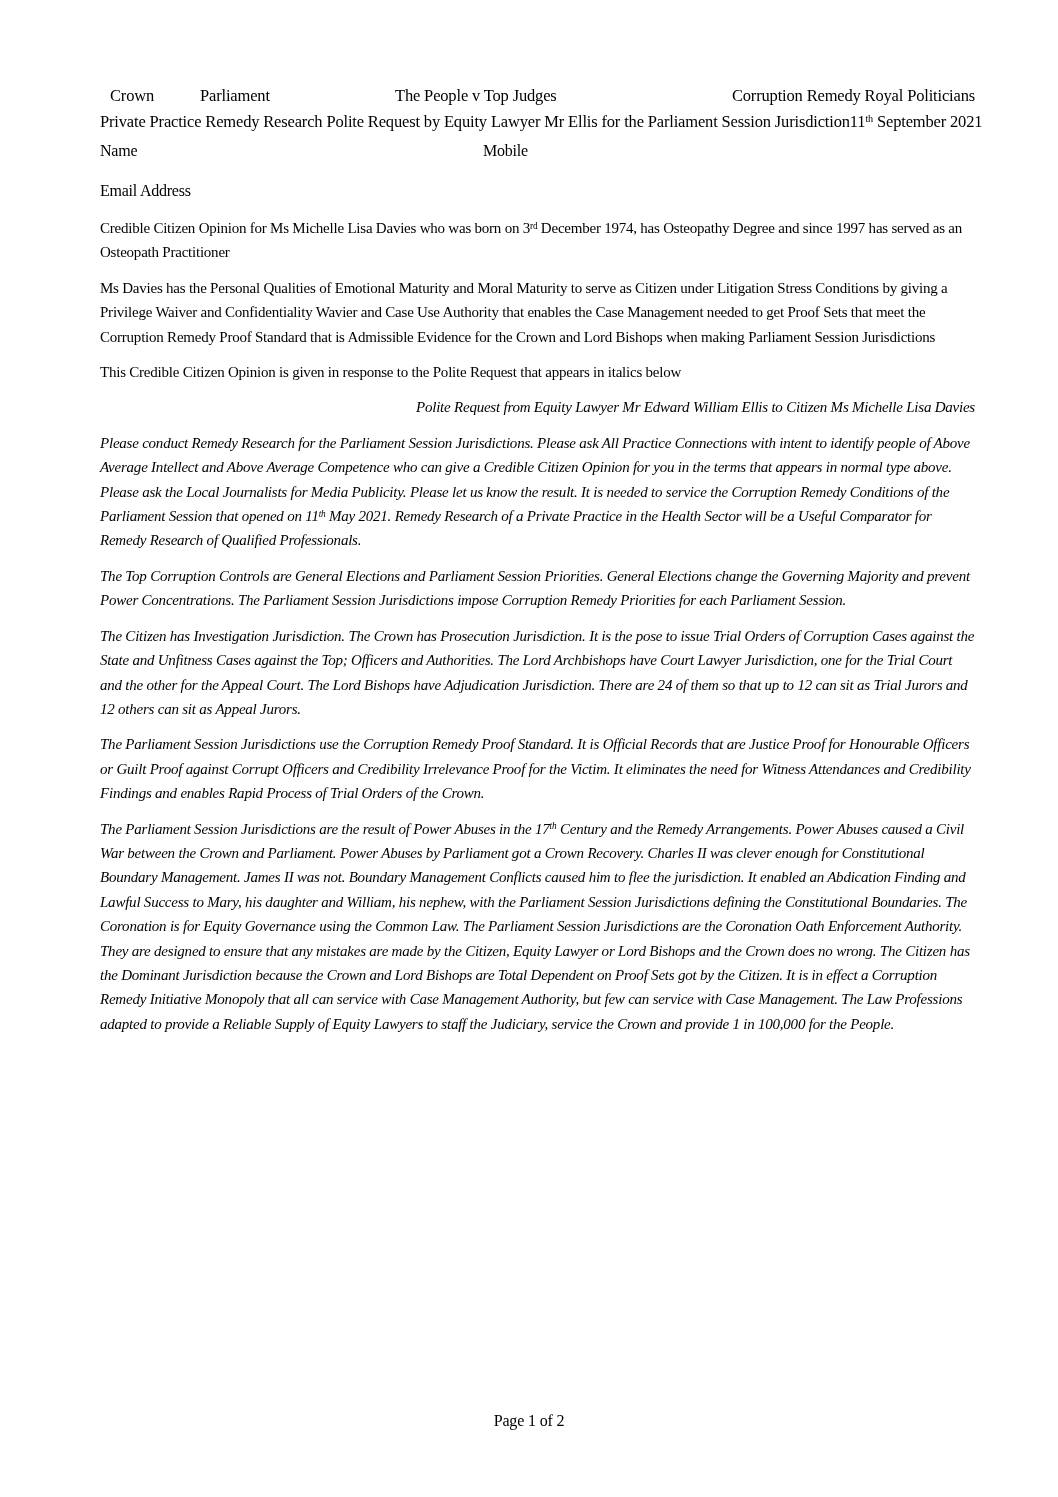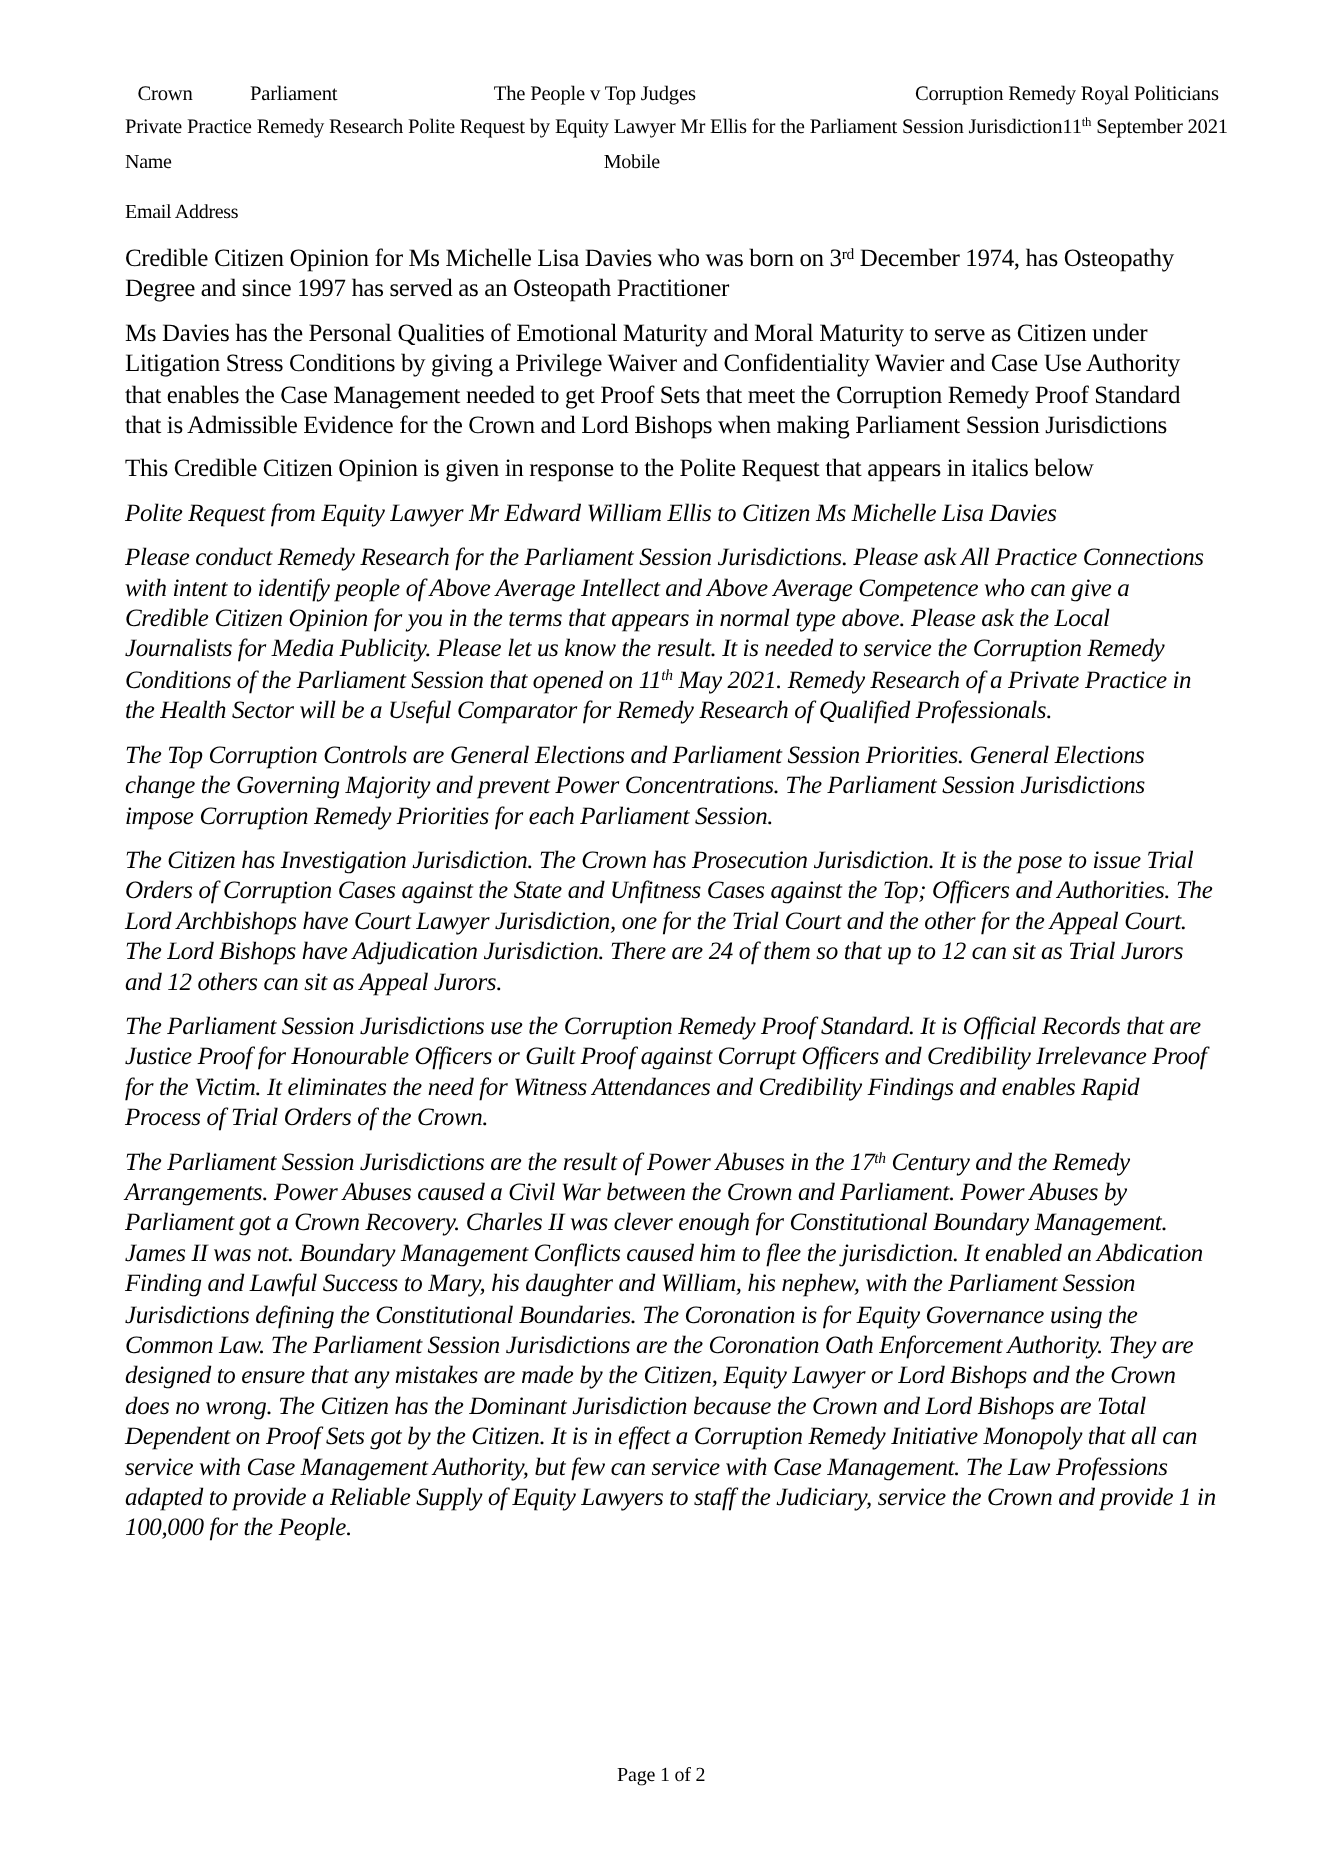--- a/index.html
+++ b/index.html
@@ -21,20 +21,21 @@
   
   .hdr {
     font-size: 16.5px;
     line-height: 26px;
     margin-bottom: 4px;
     letter-spacing: -0.01em;
   }
   .hdr-row1 {
     position: relative;
     height: 26px;
+    margin-top: 21px;
   }
   .hdr-row1 > span { position: absolute; white-space: nowrap; }
   .hdr-crown      { left: 10px; }
   .hdr-parliament { left: 100px; }
   .hdr-case       { left: 295px; }
   .hdr-commission { right: 0; }
   .hdr-row2 {
     display: flex;
     justify-content: space-between;
     height: 26px;
@@ -47,26 +48,26 @@
     row-gap: 16px;
     font-size: 16px;
     line-height: 24px;
     letter-spacing: -0.015em;
     margin-bottom: 13px;
   }
   
   .body-text { }
   .para {
     margin: 0 0 11px 0;
-    font-size: 20px;
+    font-size: 15px;
     line-height: 24.4px;
     letter-spacing: -0.015em;
   }
   .para.italic { font-style: italic; }
-  .para.center { text-align: left; }
+  .para.center { text-align: right; }
   sup {
     font-size: 62%;
     line-height: 0;
     vertical-align: baseline;
     position: relative;
     top: -0.45em;
   }
   
   .footer {
     position: absolute;

